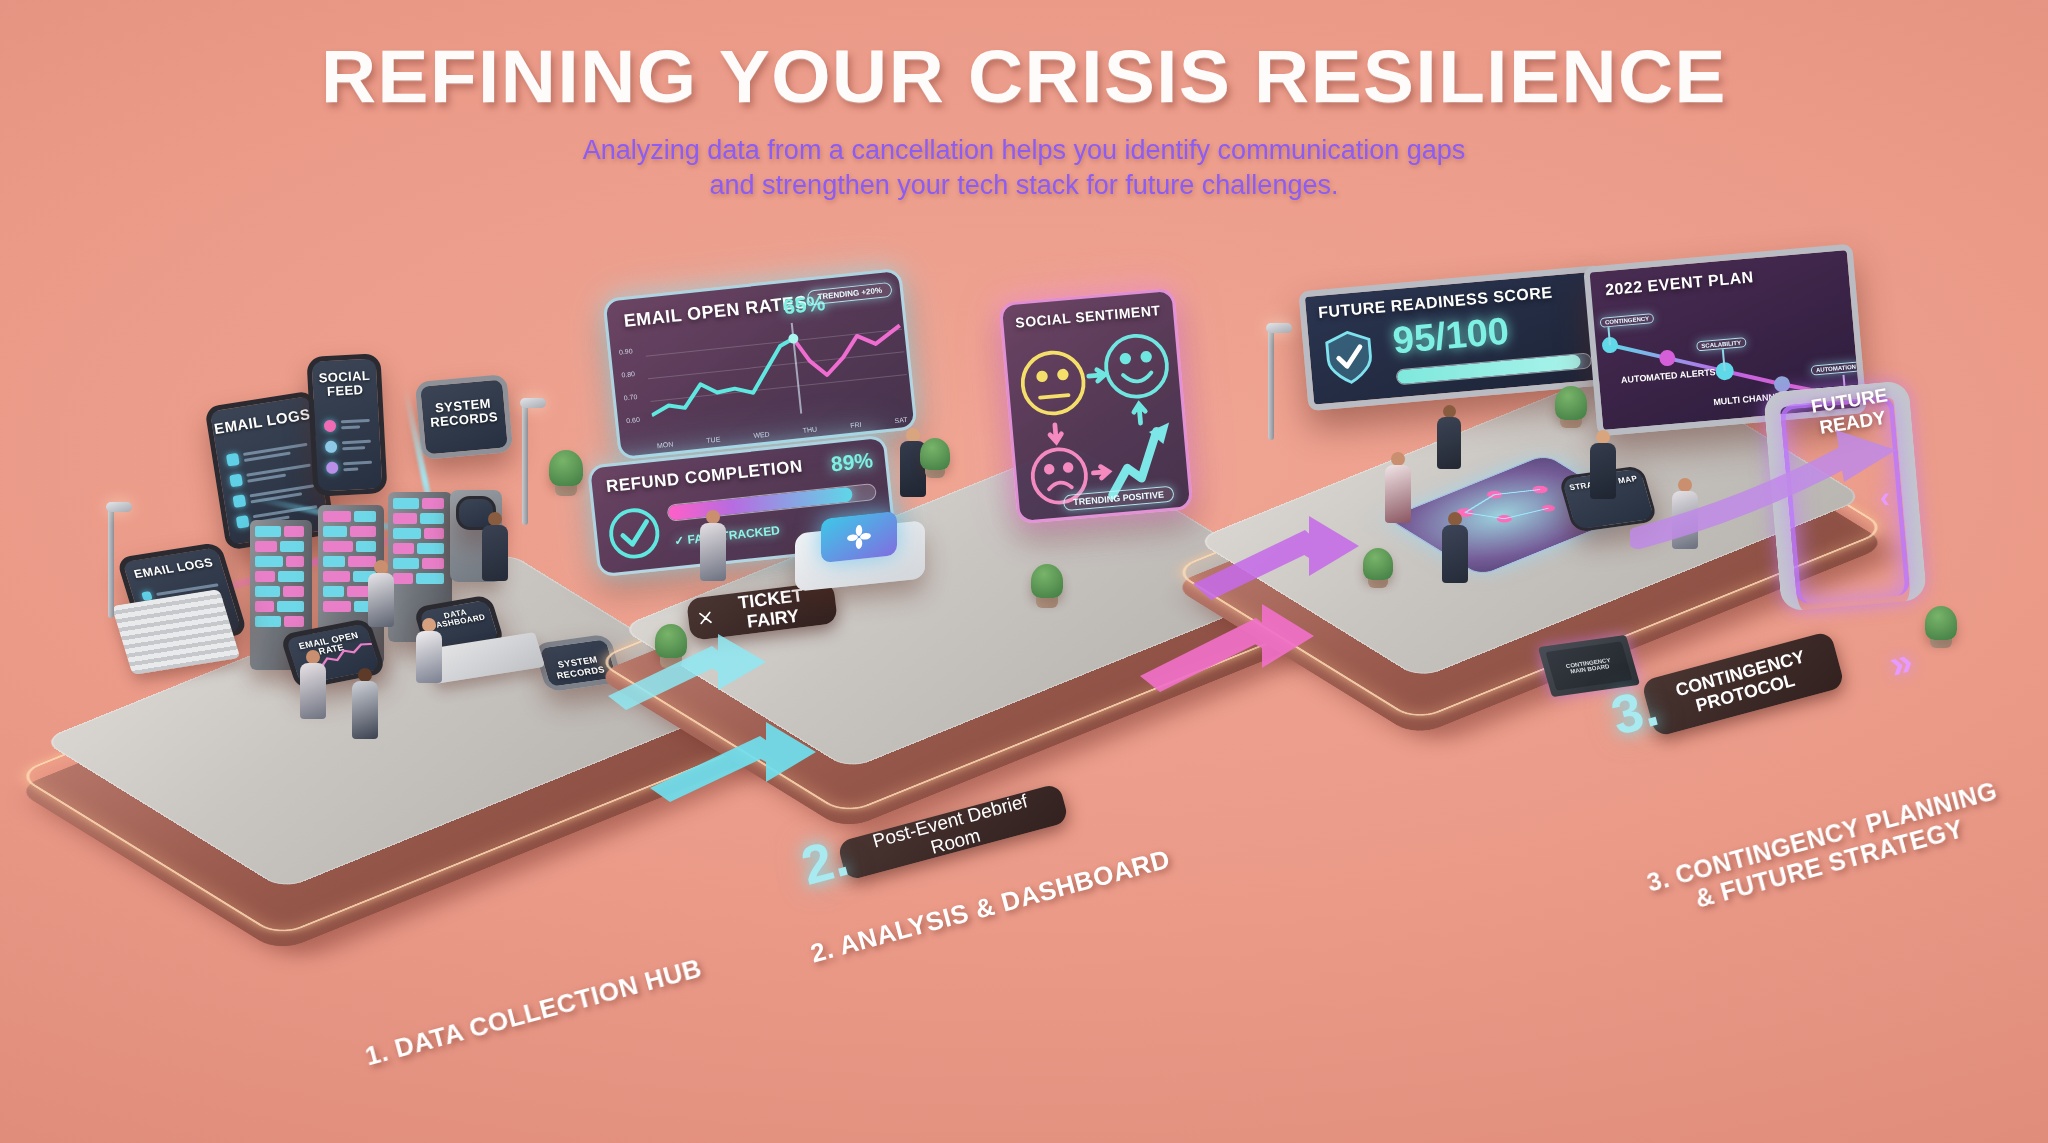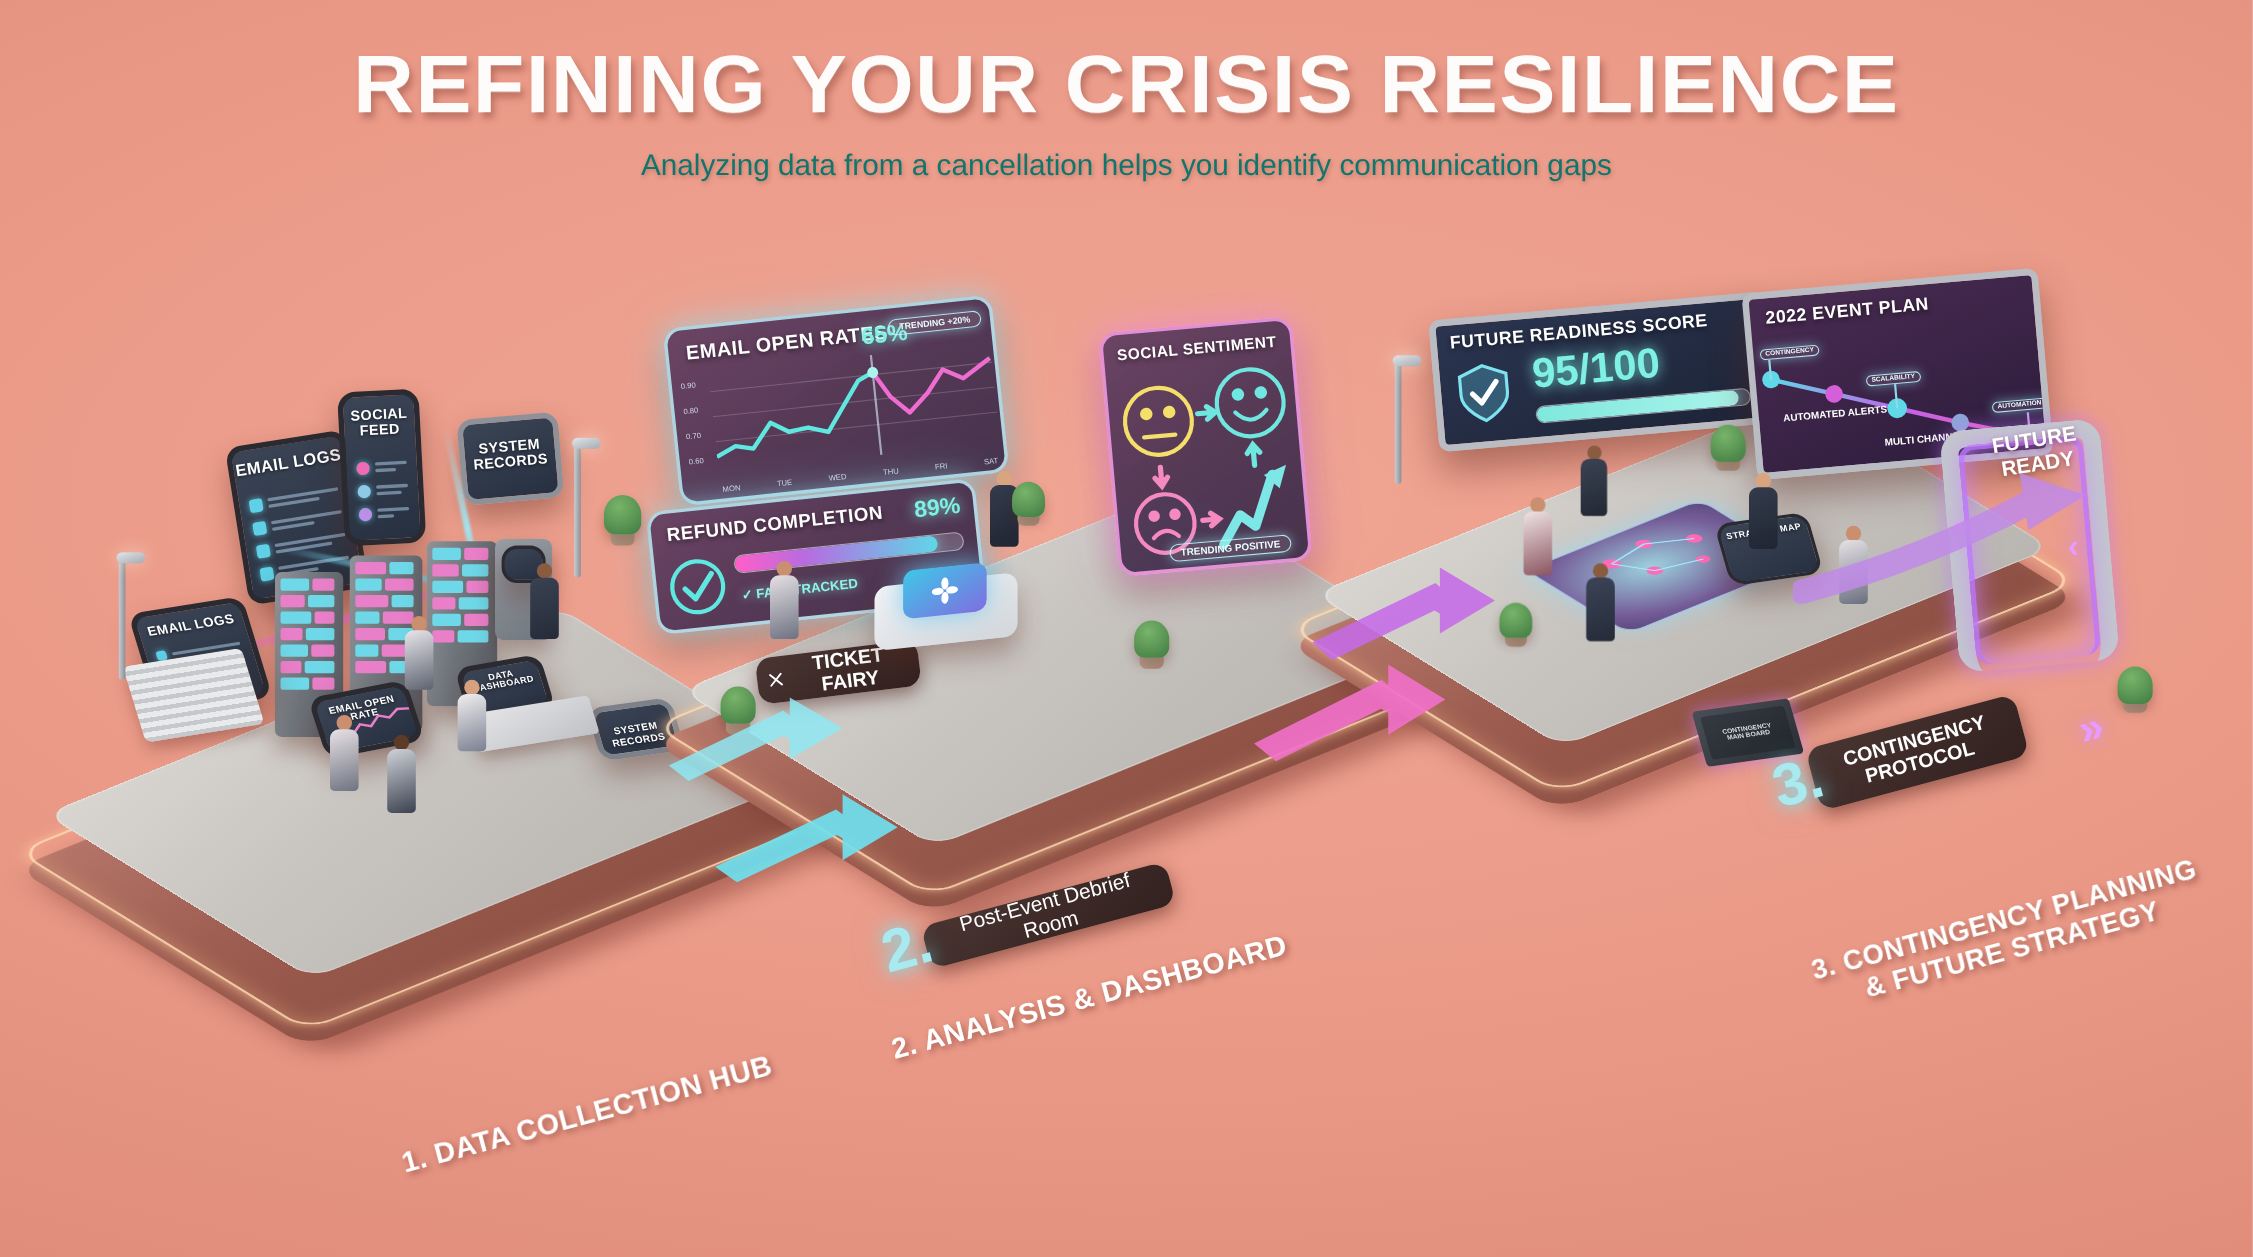--- a/index.html
+++ b/index.html
@@ -16,21 +16,21 @@
   .title {
     margin-top:34px;
     font-size:74px; font-weight:bold; letter-spacing:1.5px;
     color:#fdfcfb;
     text-shadow: 3px 5px 7px rgba(120,50,40,.40), 0 1px 0 rgba(255,255,255,.5);
     font-stretch:condensed;
     transform:scaleX(1.03);
   }
   .subtitle {
     margin-top:14px; font-size:27px; line-height:35px; font-weight:400;
-    color:#0f766e;
+    color:#8b5cf6;
     text-shadow: 1px 2px 4px rgba(130,60,50,.35);
   }
 
   
   .scene { position:absolute; inset:0; }
   .plat-top {
     position:absolute; left:0; top:0;
     background: linear-gradient(160deg,#d9d6d2 0%, #c9c5c1 40%, #b9b5b1 100%);
     border-radius:26px;
     transform: rotateX(60deg) rotateZ(-39deg);
@@ -206,20 +206,21 @@
     filter: blur(1px);
   }
 </style>
 </head>
 <body>
 
 <div class="header">
   <div class="title">REFINING YOUR CRISIS RESILIENCE</div>
   <div>
     <div class="subtitle">Analyzing data from a cancellation helps you identify communication gaps</div>
+    <div class="subtitle" style="margin-top:0;">and strengthen your tech stack for future challenges.</div>
   </div>
 </div>
 
 <div class="scene">
 
   <div>
     <div class="plat-base" style="width:640px;height:420px;left:75px;top:560px;"></div>
     <div class="plat-rim" style="width:640px;height:420px;left:75px;top:545px;"></div>
     <div class="plat-top" style="width:600px;height:385px;left:95px;top:528px;"></div>
 

